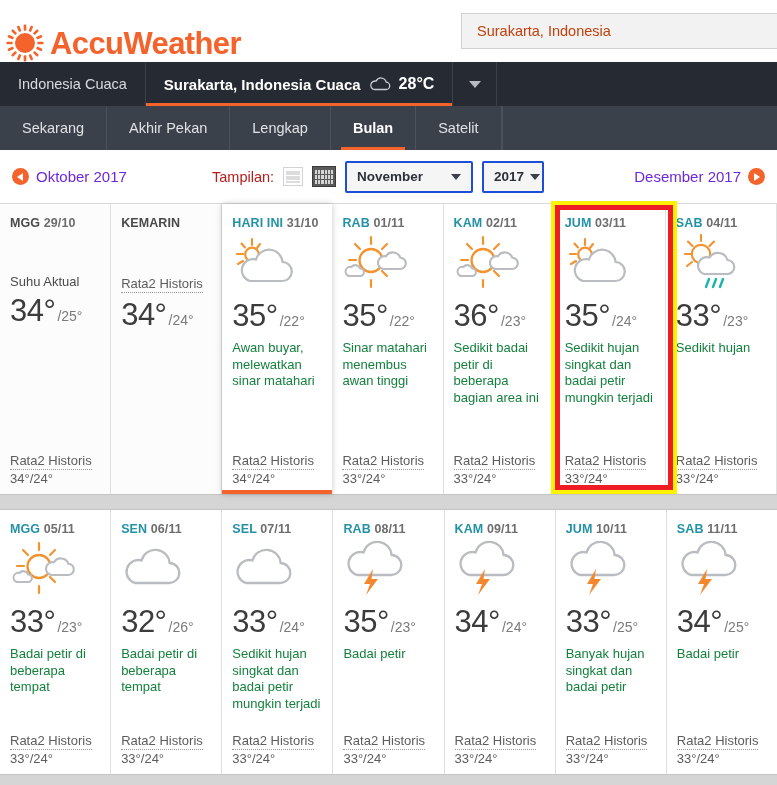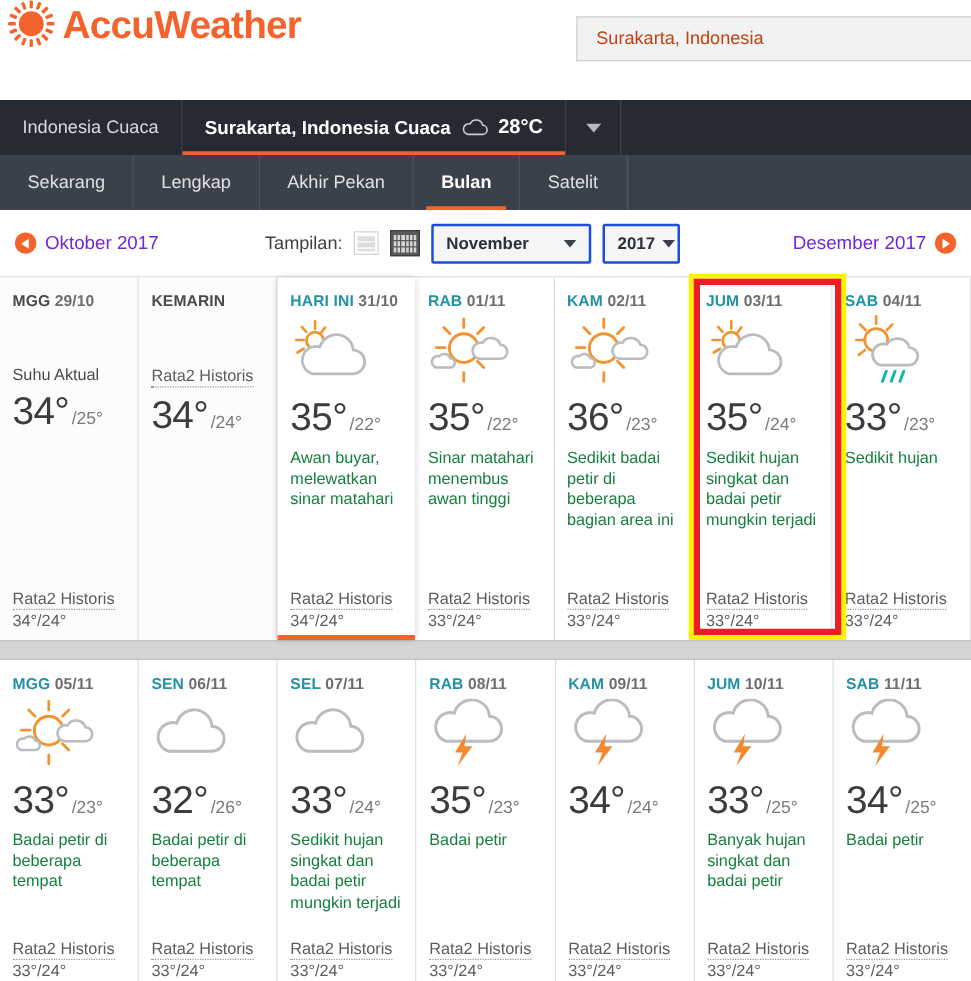--- a/index.html
+++ b/index.html
@@ -6,24 +6,24 @@
   html, body {
     margin: 0; padding: 0;
     width: 777px; height: 785px;
     background: #ffffff;
     font-family: "Liberation Sans", sans-serif;
     overflow: hidden;
   }
 
   
   .header {
-    height: 80px;
+    height: 62px;
     background: #ffffff;
     display: flex;
-    align-items: flex-start;
+    align-items: flex-end;
     padding: 0 0 0 6px;
     position: relative;
   }
   .logo-wrap { display: flex; align-items: center; gap: 6px; }
   .logo-sun { width: 38px; height: 38px; flex: 0 0 38px; }
   .logo-text {
     font-size: 31px;
     font-weight: bold;
     color: #f4632b;
     letter-spacing: -0.6px;
@@ -147,21 +147,21 @@
     border-left: 6px solid #ffffff;
     margin-left: 1px;
   }
   .ctrl-center {
     position: absolute;
     left: 212px;
     display: flex;
     align-items: center;
     gap: 9px;
   }
-  .tampilan-label { font-size: 14.5px; color: #404040; }
+  .tampilan-label { font-size: 14.5px; color: #b91c1c; }
   .view-icon-list {
     width: 20px; height: 19px;
     background: #fff;
     border: 1px solid #d3d3d3;
     display: flex; flex-direction: column;
     justify-content: space-evenly;
     padding: 2px 2px;
   }
   .view-icon-list i { display:block; height: 2px; background: #dcdcdc; }
   .view-icon-cal {
@@ -366,24 +366,24 @@
   <div class="nav-caret">
     <span class="caret-dn"></span>
   </div>
 </div>
 
 <div class="subnav">
   <div class="tab">
       <span>Sekarang</span>
     </div>
   <div class="tab">
+      <span>Akhir Pekan</span>
+    </div>
+  <div class="tab">
       <span>Lengkap</span>
-    </div>
-  <div class="tab">
-      <span>Akhir Pekan</span>
     </div>
   <div class="tab active">
       <span>Bulan</span>
     </div>
   <div class="tab">
       <span>Satelit</span>
     </div>
   <div class="subnav-fill"></div>
 </div>
 

